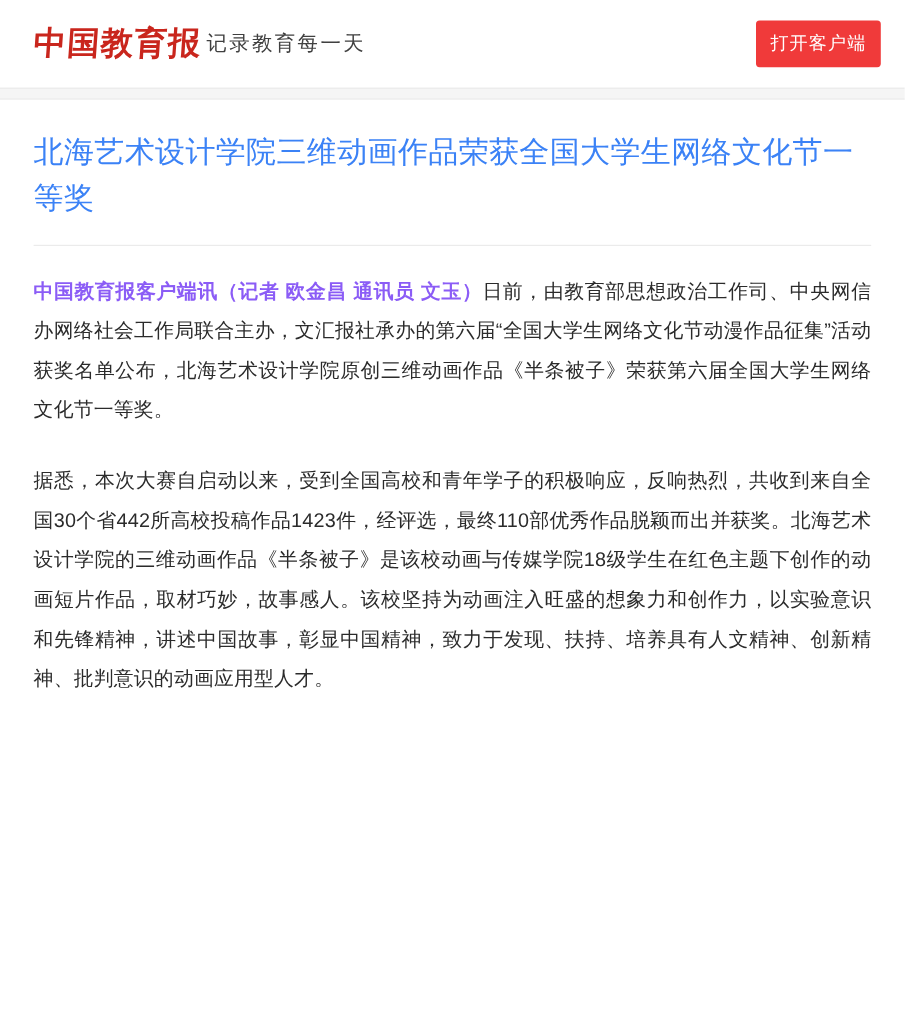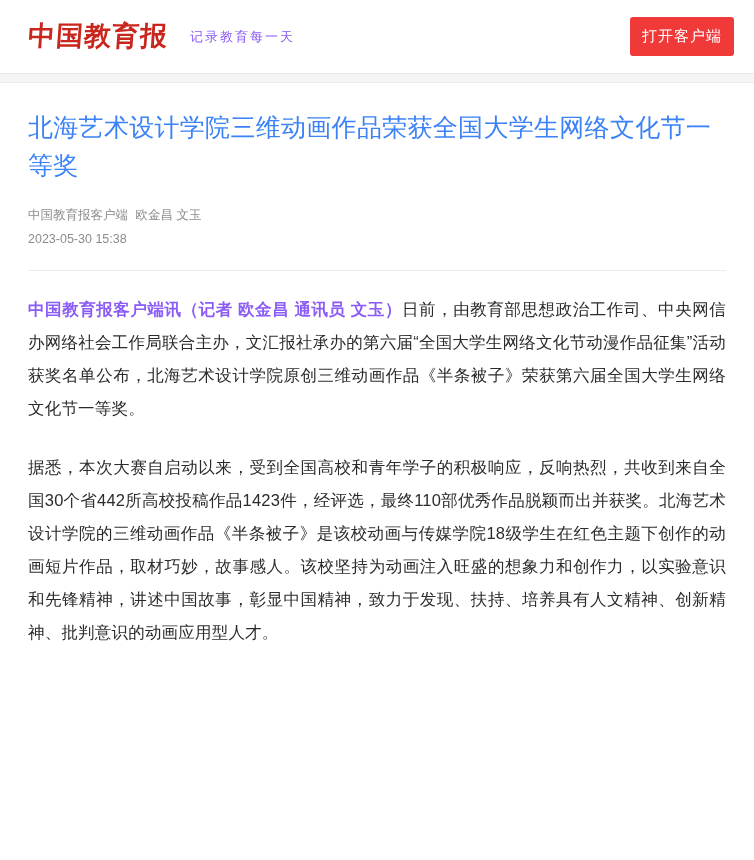--- a/index.html
+++ b/index.html
@@ -35,23 +35,23 @@
     font-family: "Liberation Serif", serif;
     font-size: 27px;
     font-weight: bold;
     color: #c9261d;
     letter-spacing: 1px;
     line-height: 1;
     white-space: nowrap;
     transform: skewX(-4deg);
   }
   .brand-slogan {
-    margin-left: 22px;
-    font-size: 13px;
-    color: #8b5cf6;
+    margin-left: 4px;
+    font-size: 17px;
+    color: #404040;
     letter-spacing: 2px;
     white-space: nowrap;
   }
   .header-spacer { flex: 1 1 auto; }
   .open-app-button {
     background: #f03a3a;
     color: #ffffff;
     font-size: 15px;
     letter-spacing: 1px;
     border: none;
@@ -119,25 +119,20 @@
   <div class="header-spacer"></div>
   <button class="open-app-button">打开客户端</button>
 </div>
 
 <div class="divider-strip"></div>
 
 <div class="article">
 
   <h1 class="article-title">北海艺术设计学院三维动画作品荣获全国大学生网络文化节一等奖</h1>
 
-  <div class="article-meta">
-    <span class="meta-source">中国教育报客户端</span>
-    <span class="meta-author">欧金昌 文玉</span>
-    <span class="meta-date">2023-05-30 15:38</span>
-  </div>
 
   <hr class="meta-rule">
 
   <div class="article-body">
     <p><span class="lead-strong">中国教育报客户端讯（记者 欧金昌 通讯员 文玉）</span><span>日前，由教育部思想政治工作司、中央网信办网络社会工作局联合主办，文汇报社承办的第六届“全国大学生网络文化节动漫作品征集”活动获奖名单公布，北海艺术设计学院原创三维动画作品《半条被子》荣获第六届全国大学生网络文化节一等奖。</span></p>
     <p>据悉，本次大赛自启动以来，受到全国高校和青年学子的积极响应，反响热烈，共收到来自全国30个省442所高校投稿作品1423件，经评选，最终110部优秀作品脱颖而出并获奖。北海艺术设计学院的三维动画作品《半条被子》是该校动画与传媒学院18级学生在红色主题下创作的动画短片作品，取材巧妙，故事感人。该校坚持为动画注入旺盛的想象力和创作力，以实验意识和先锋精神，讲述中国故事，彰显中国精神，致力于发现、扶持、培养具有人文精神、创新精神、批判意识的动画应用型人才。</p>
   </div>
 
 </div>
 

